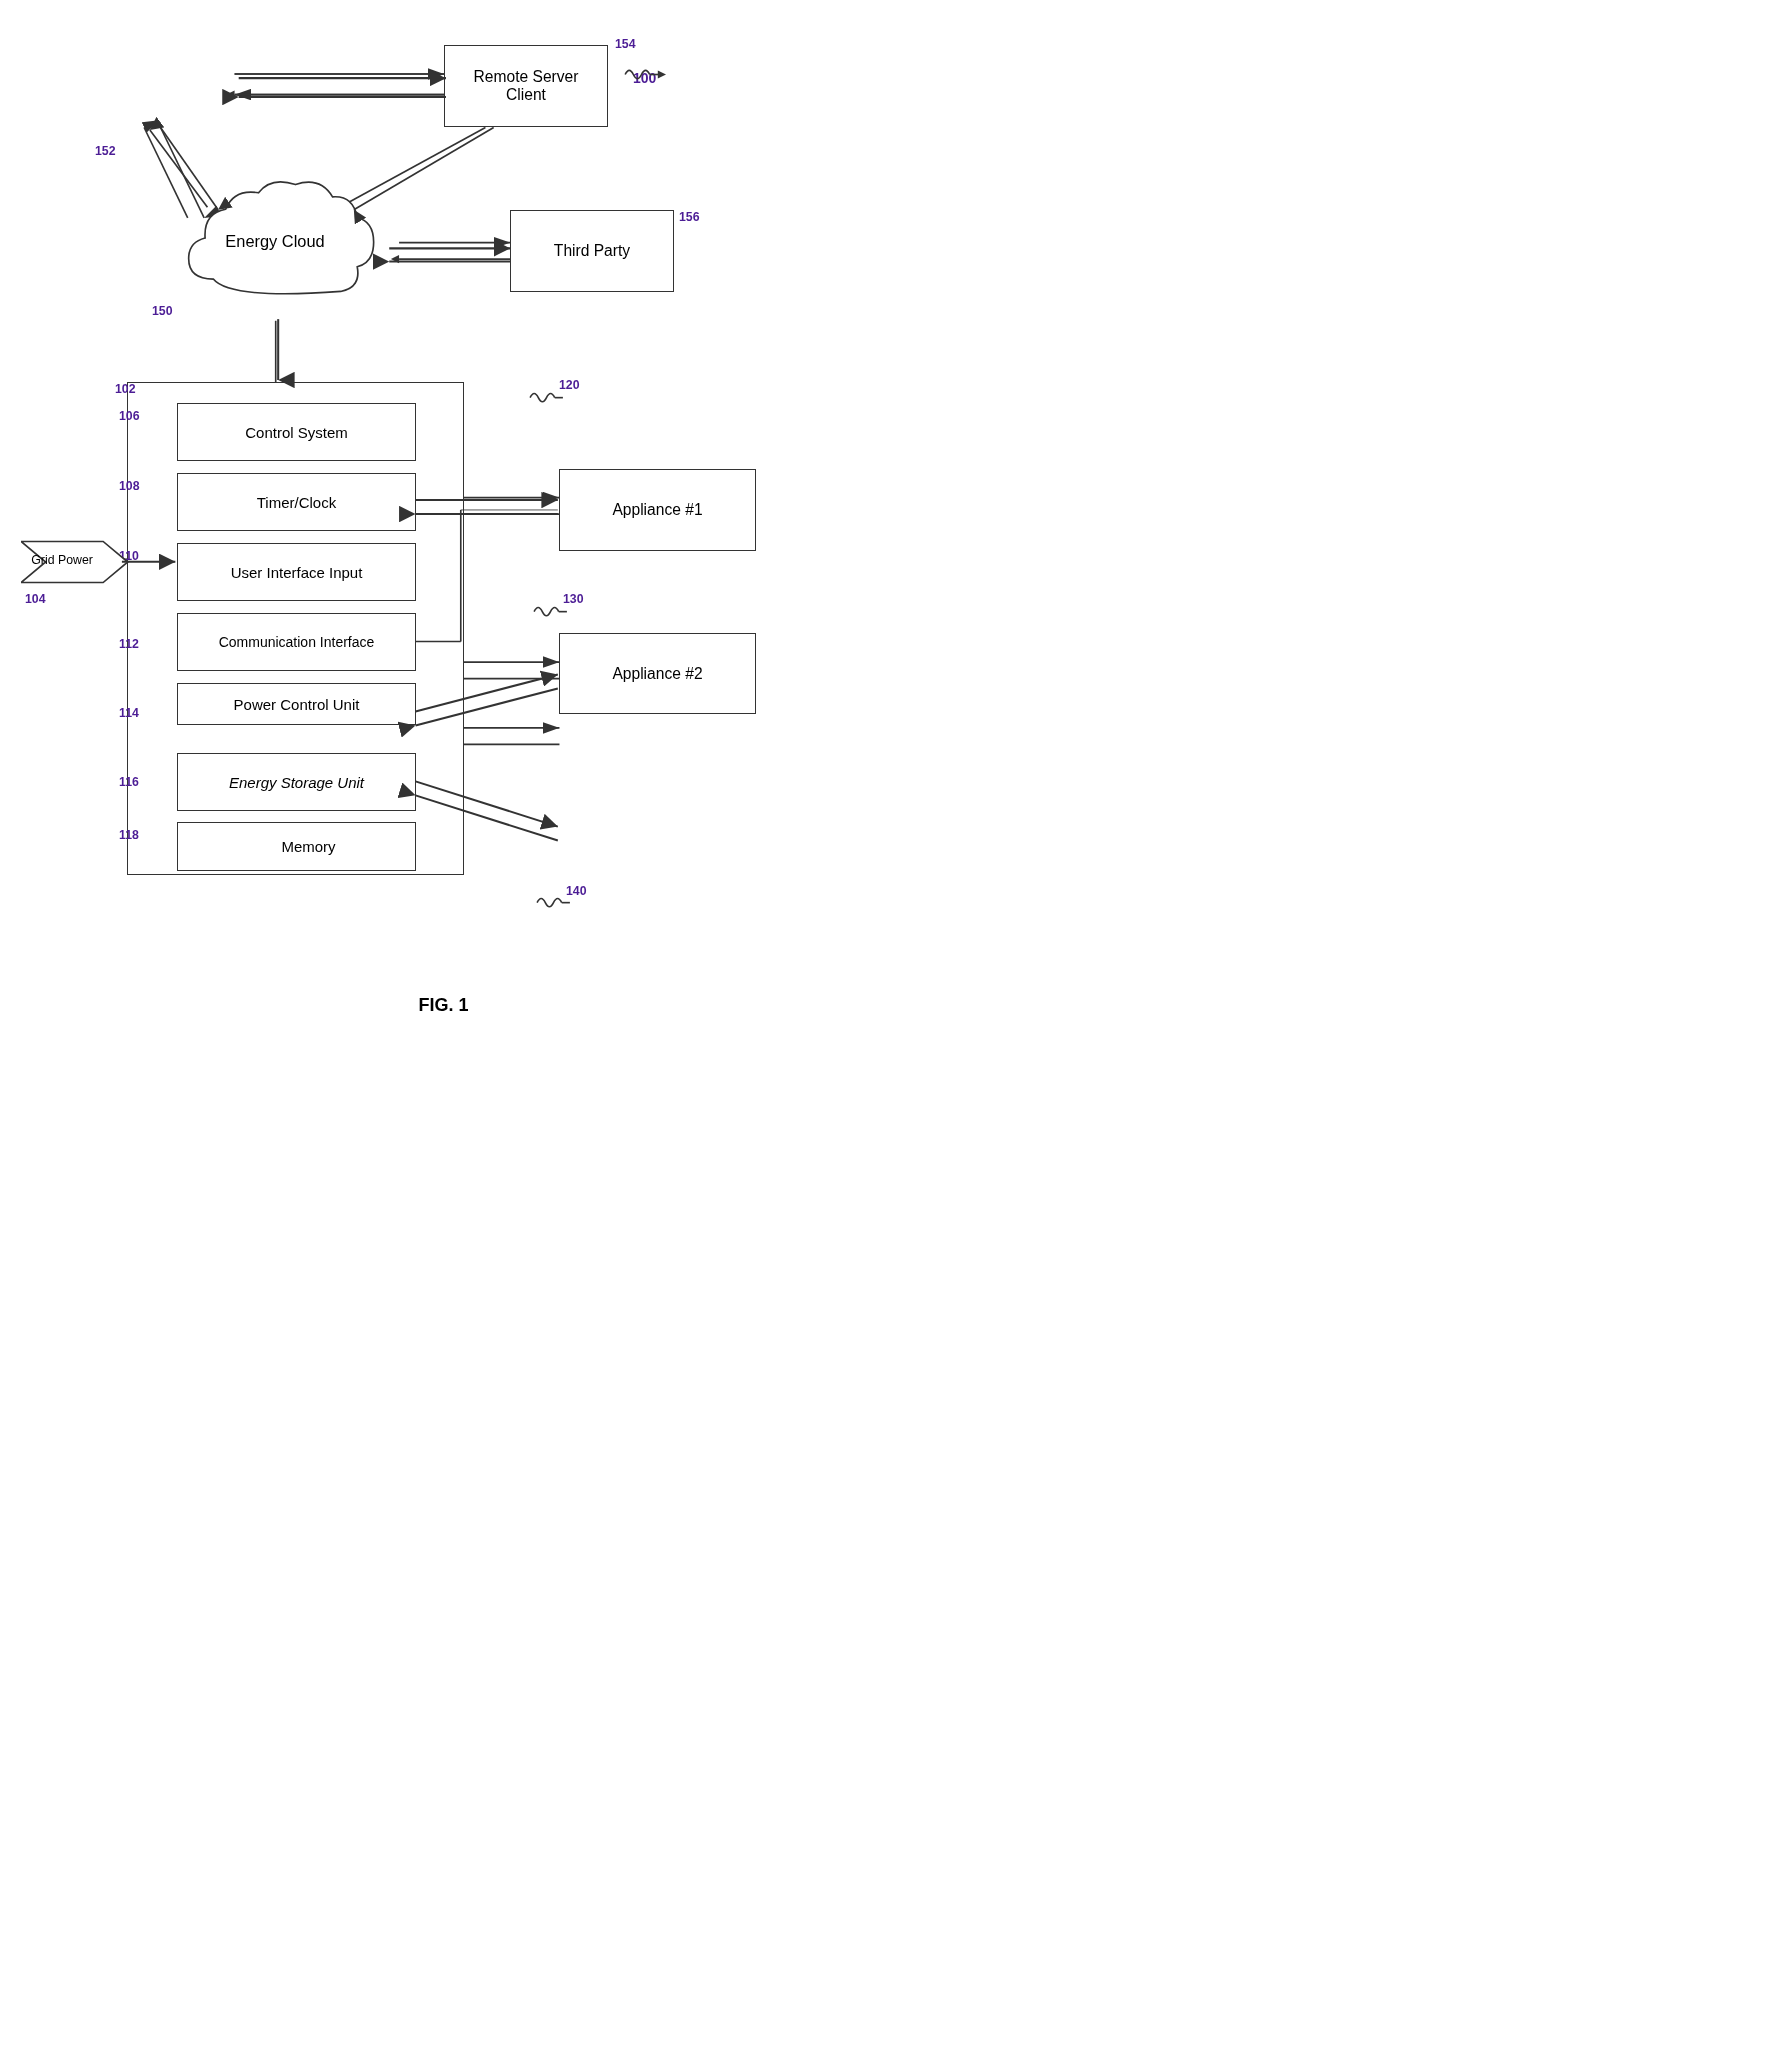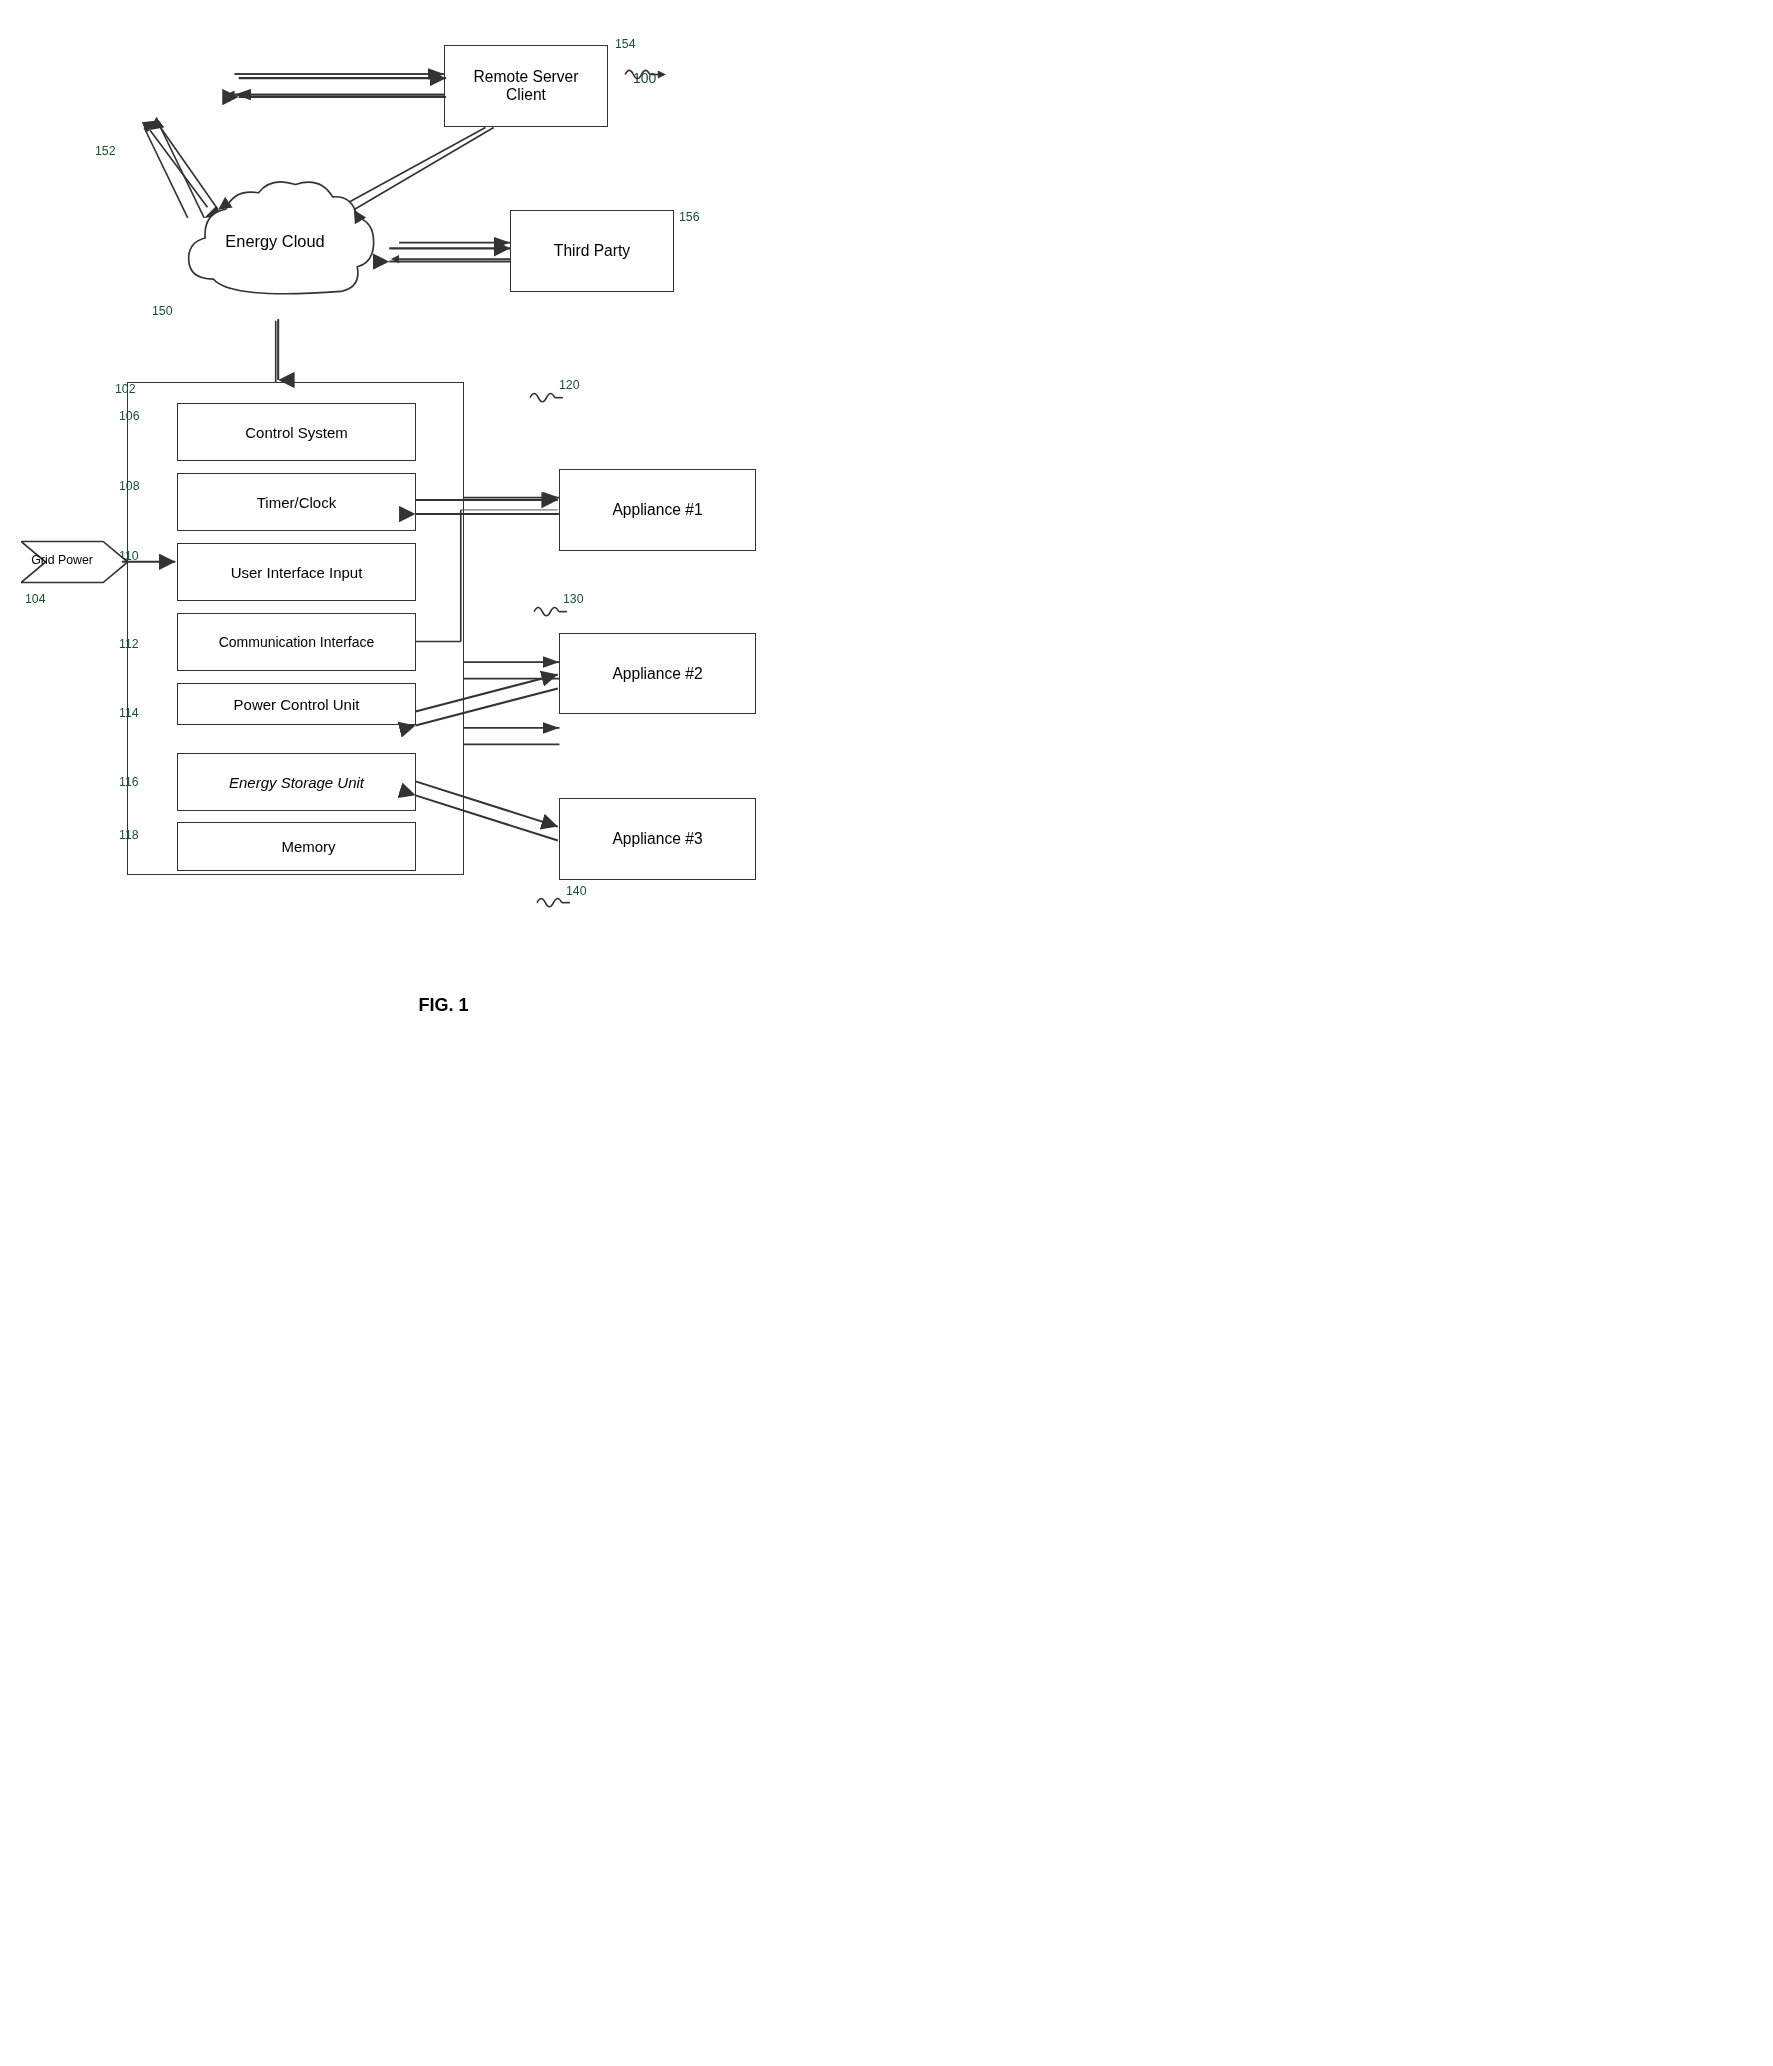--- a/index.html
+++ b/index.html
@@ -23,22 +23,22 @@
       display: flex;
       align-items: center;
       justify-content: center;
       text-align: center;
       font-size: 15px;
       font-weight: normal;
     }
     .label {
       position: absolute;
       font-size: 12.3px;
-      font-weight: normal;
-      color: #14532d;
+      font-weight: bold;
+      color: #4c1d95;
     }
     svg.arrows {
       position: absolute;
       top: 0;
       left: 0;
       width: 100%;
       height: 100%;
       pointer-events: none;
     }
     .fig-label {
@@ -213,23 +213,20 @@
   <div class="box" style="left:559px; top:633px; width:197px; height:81px; font-size:15.6px;">
     <span>Appliance #2</span>
   </div>
 
   <div class="label" style="left:563px; top:592px;">130</div>
   <svg style="position:absolute;left:530px;top:591px;width:41px;height:29px;" viewBox="0 0 50 35">
     <path d="M5,25 Q10,15 15,25 Q20,35 25,25 Q30,15 35,25" stroke="#333" stroke-width="2" fill="none"></path>
     <line x1="35" y1="25" x2="45" y2="25" stroke="#333" stroke-width="2"></line>
   </svg>
 
-  <div class="box" style="left:559px; top:798px; width:197px; height:82px; font-size:15.6px;">
-    <span>Appliance #3</span>
-  </div>
 
   <div class="label" style="left:566px; top:884px;">140</div>
   <svg style="position:absolute;left:533px;top:882px;width:41px;height:29px;" viewBox="0 0 50 35">
     <path d="M5,25 Q10,15 15,25 Q20,35 25,25 Q30,15 35,25" stroke="#333" stroke-width="2" fill="none"></path>
     <line x1="35" y1="25" x2="45" y2="25" stroke="#333" stroke-width="2"></line>
   </svg>
 
   <svg style="position:absolute;top:0;left:0;width:887px;height:987px;pointer-events:none;" xmlns="http://www.w3.org/2000/svg" viewBox="0 0 1078 1200" width="887" height="987">
     <defs>
       <marker id="arr-r" markerWidth="8" markerHeight="8" refX="8" refY="4" orient="auto">

